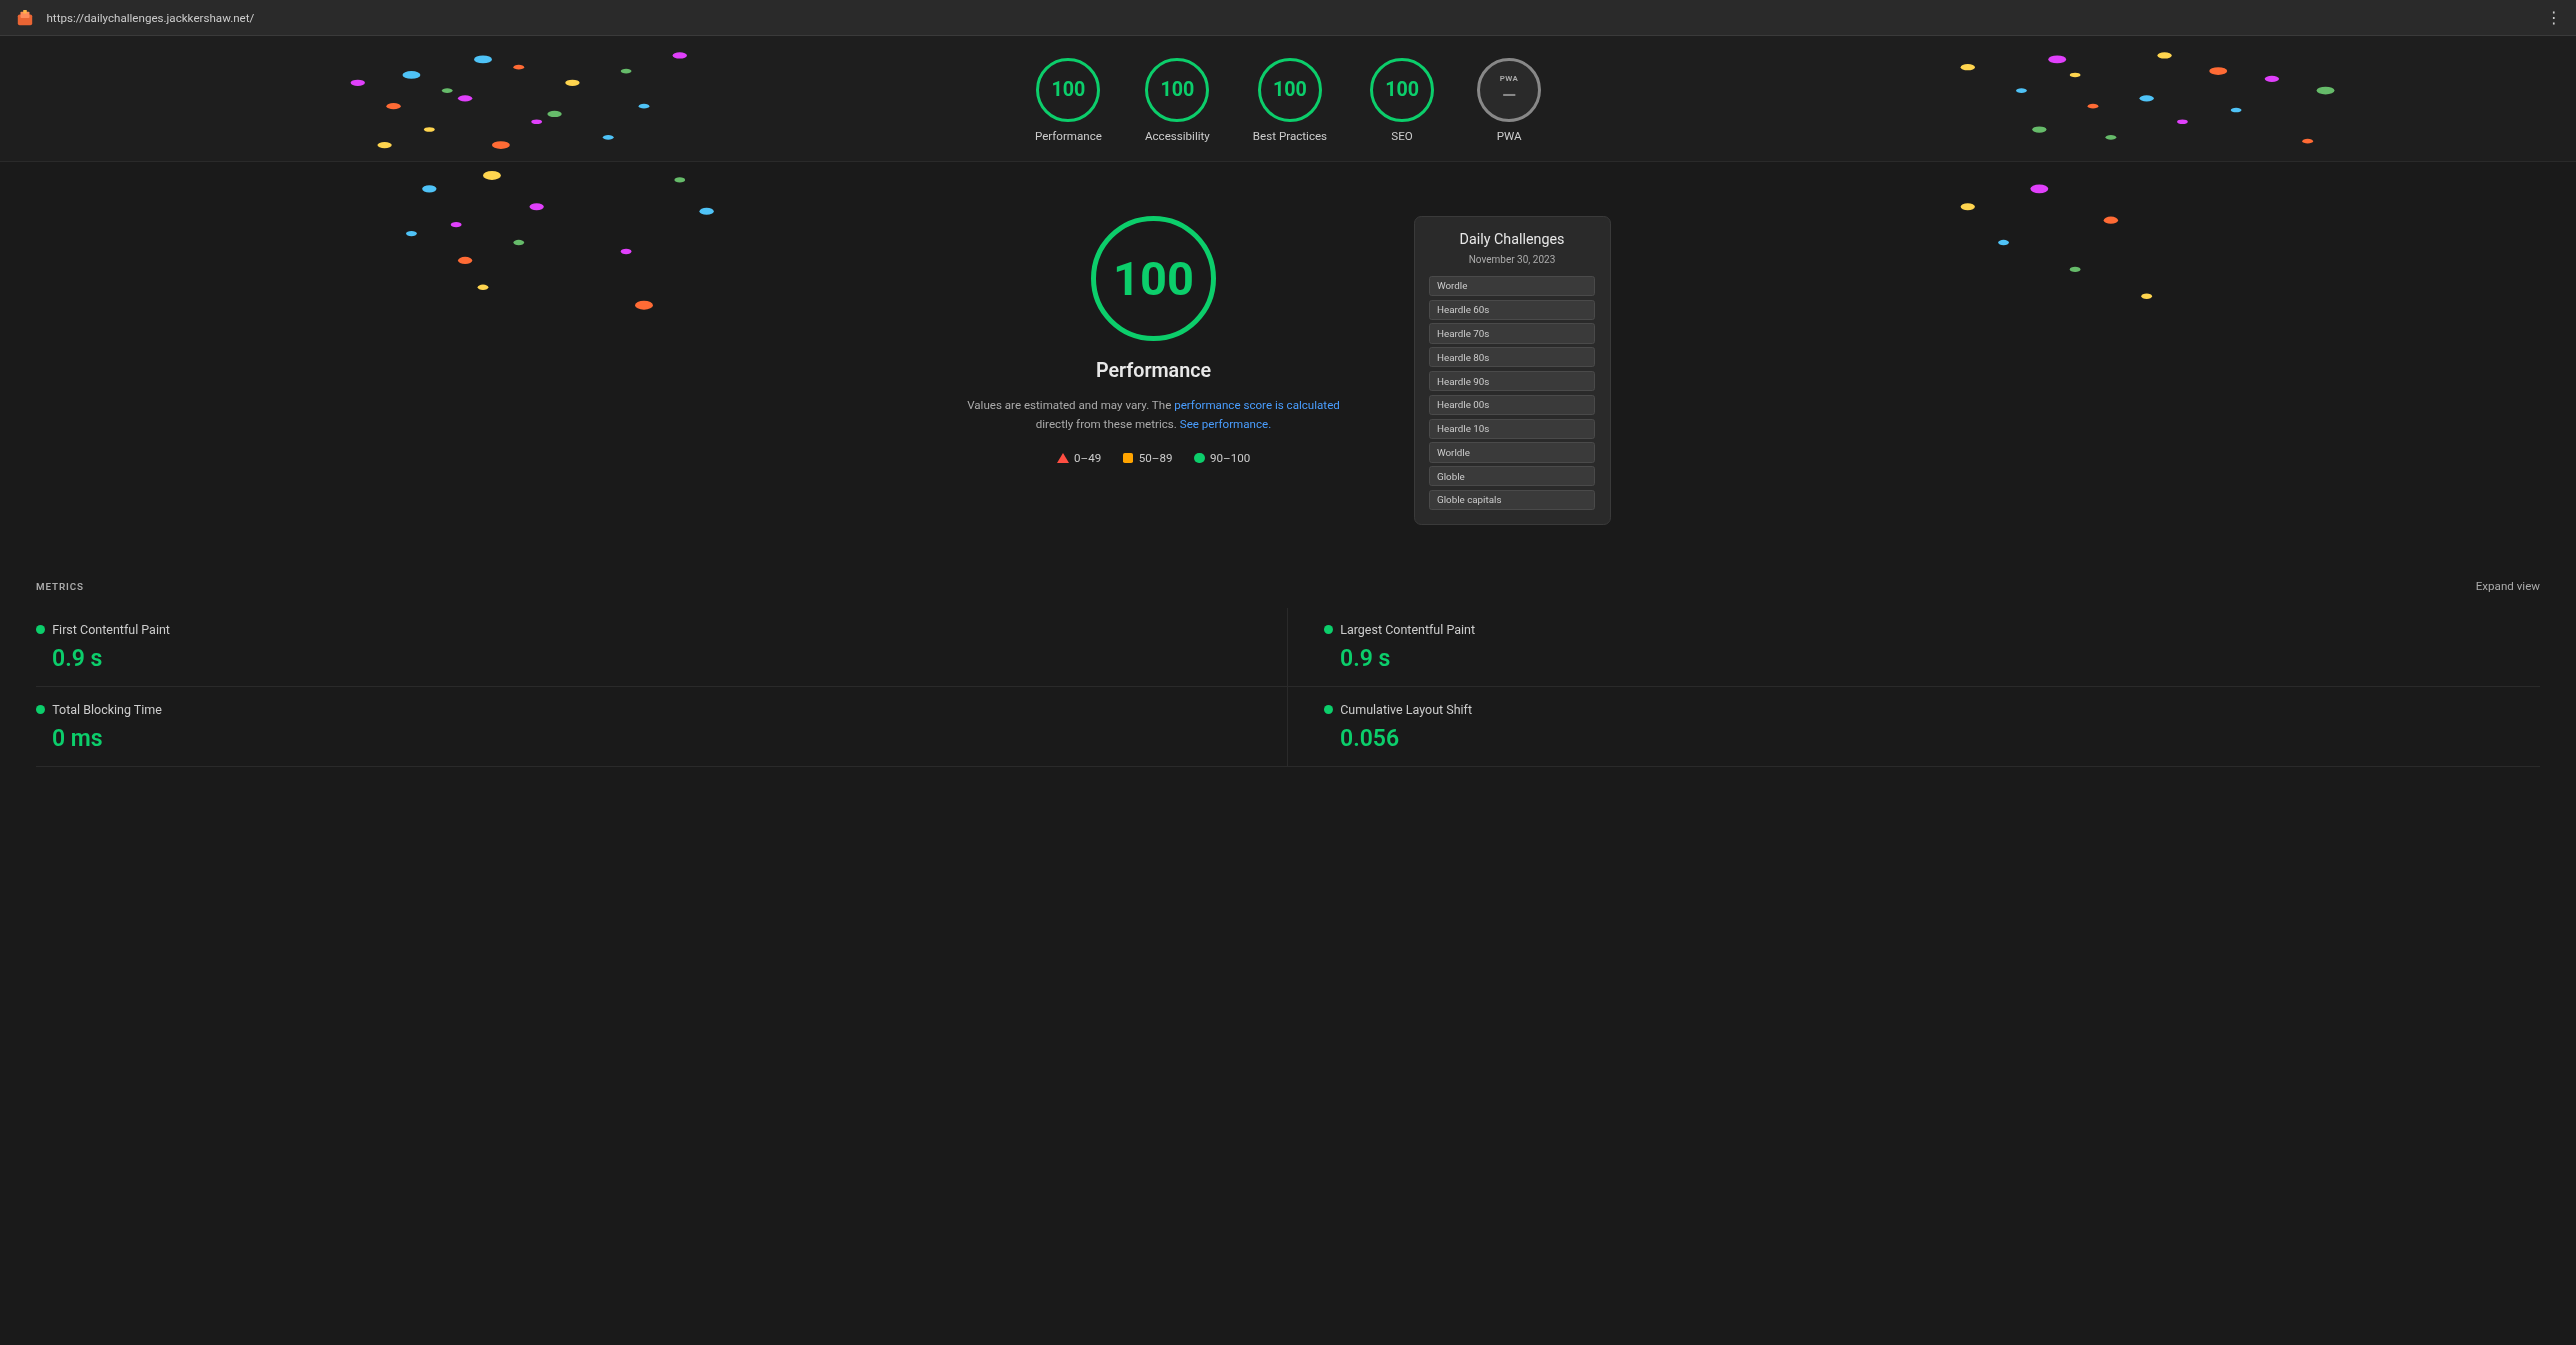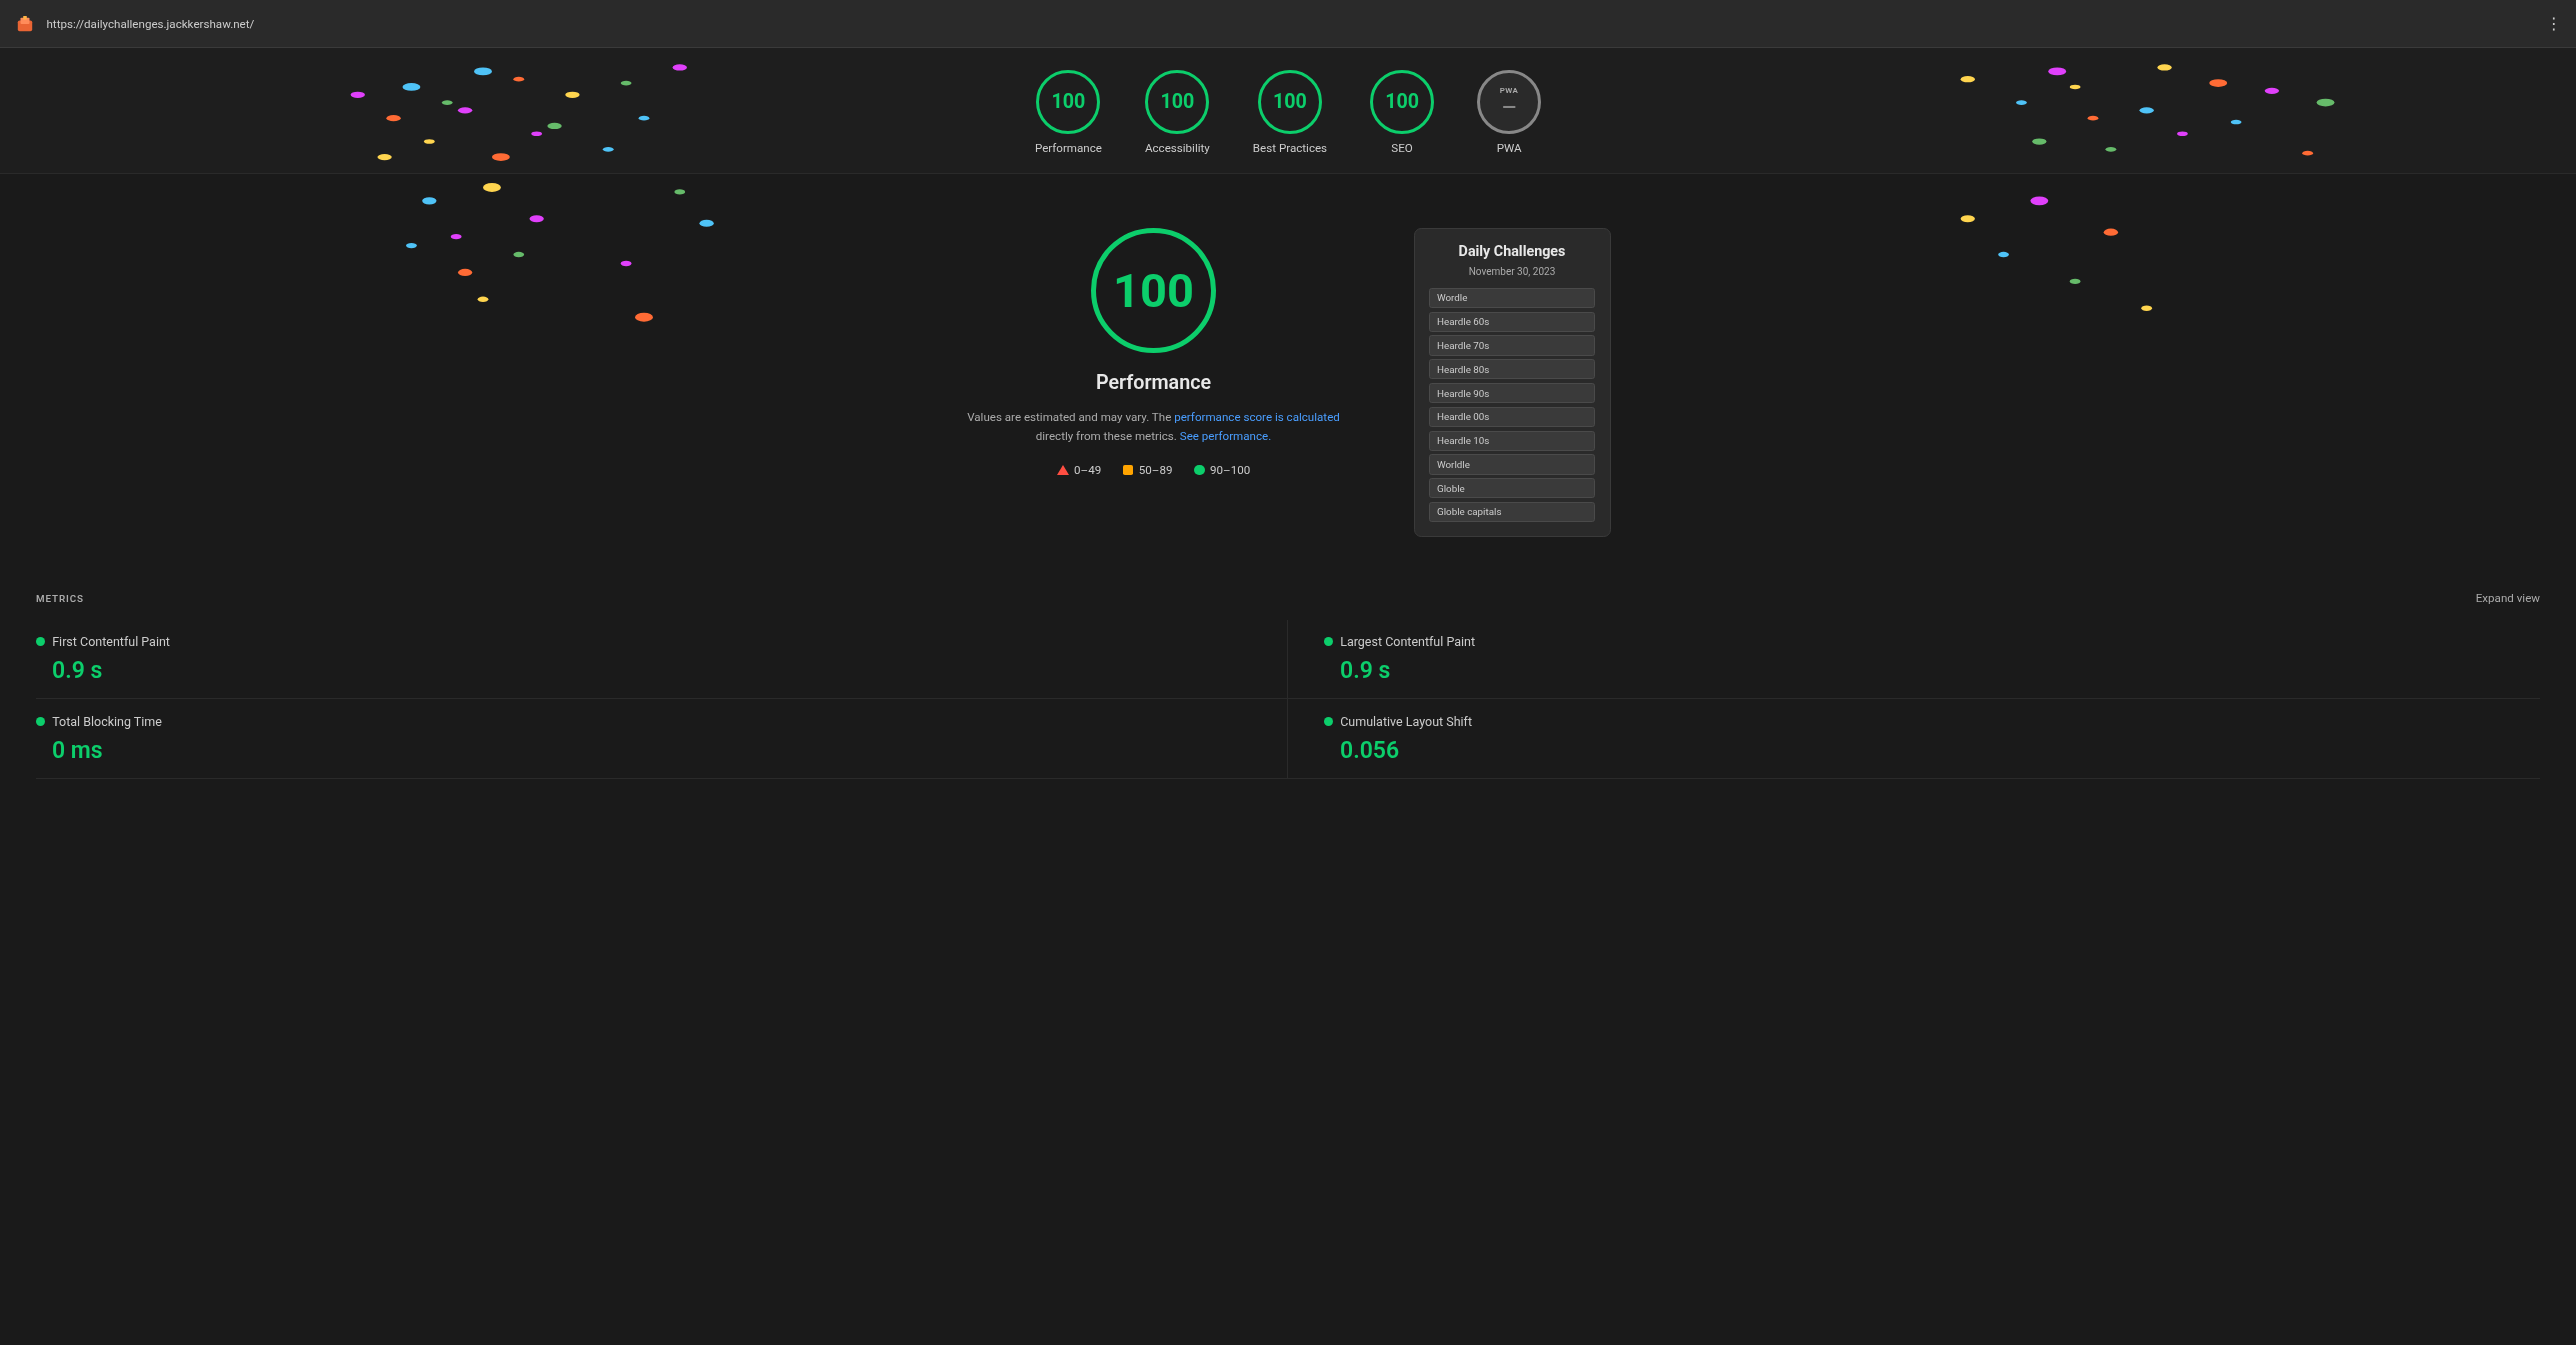--- a/index.html
+++ b/index.html
@@ -7,21 +7,21 @@
       background: #1a1a1a;
       color: #e8e8e8;
       font-family: -apple-system, BlinkMacSystemFont, 'Segoe UI', Roboto, sans-serif;
       min-height: 100vh;
       overflow-x: hidden;
     }
 
     
     .browser-bar {
       background: #2a2a2a;
-      height: 48px;
+      height: 36px;
       display: flex;
       align-items: center;
       padding: 0 14.3px;
       border-bottom: 0.9px solid #3a3a3a;
       position: relative;
     }
     .browser-icon {
       width: 21.5px;
       height: 21.5px;
       margin-right: 10.7px;
@@ -215,21 +215,21 @@
       border: 0.9px solid #3a3a3a;
       border-radius: 7.2px;
       padding: 14.3px;
       width: 197px;
       min-height: 268px;
       flex-shrink: 0;
     }
 
     .dc-title {
       font-size: 14.3px;
-      font-weight: 700;
+      font-weight: 400;
       color: #e8e8e8;
       margin-bottom: 7.2px;
       text-align: center;
     }
 
     .dc-date {
       font-size: 10px;
       color: #aaa;
       text-align: center;
       margin-bottom: 10.7px;

